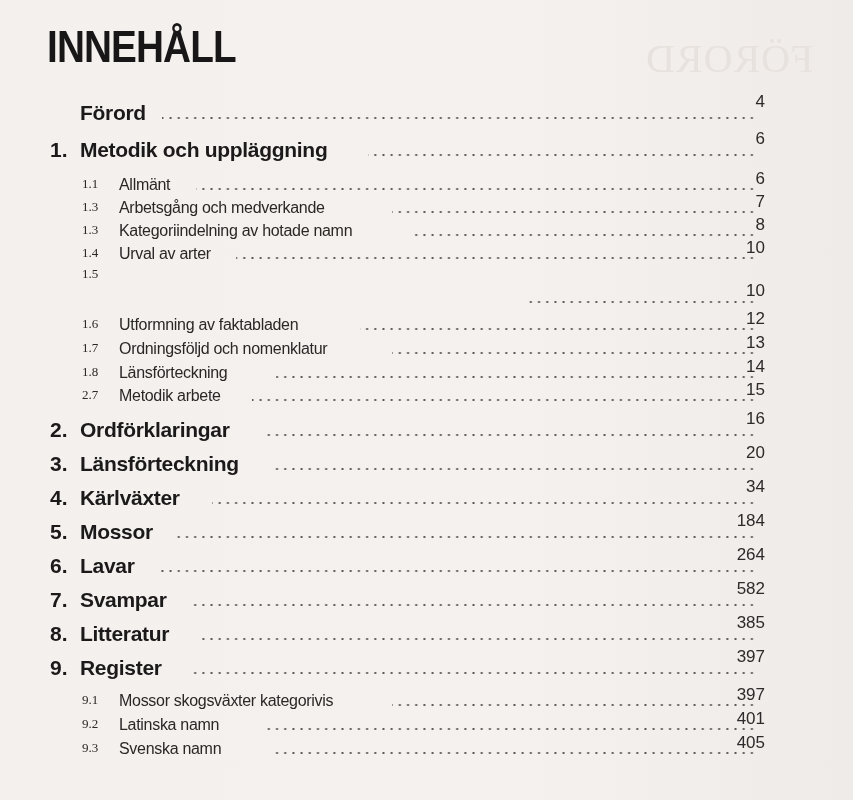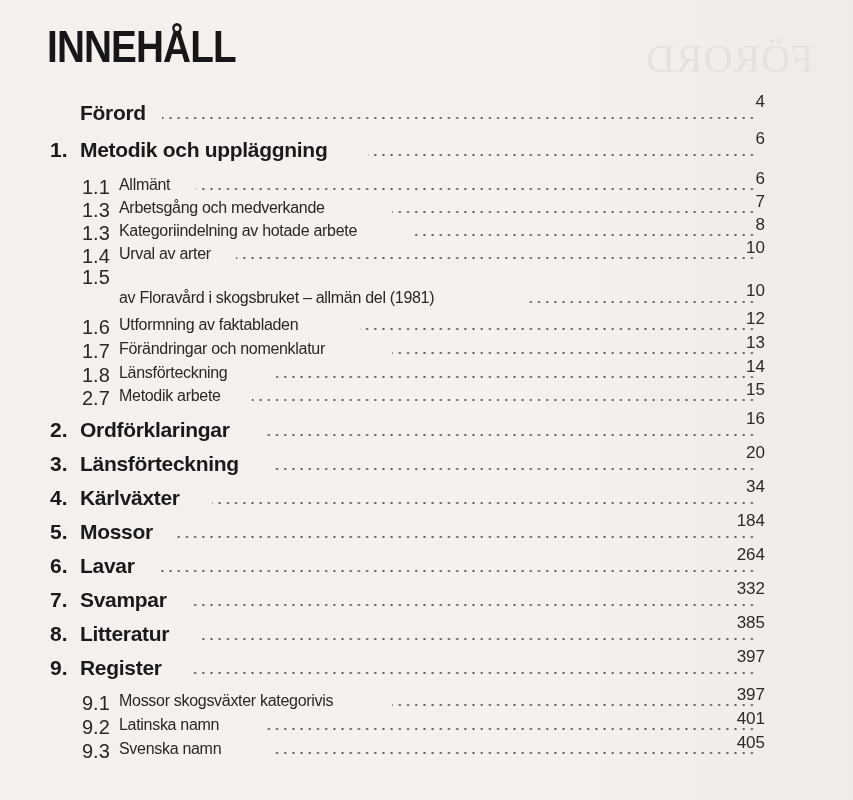--- a/index.html
+++ b/index.html
@@ -74,23 +74,24 @@
     }
     .major .page-num {
       right: 41px;
       top: -9px;
       font-size: 17px;
       color: #2c2a2a;
     }
     
     .minor .num {
       left: 82px;
-      font-size: 20px;
+      font-size: 13px;
       top: 0;
       color: #2a2727;
+      font-family: Liberation Serif, serif;
     }
     .minor .label {
       left: 119px;
       font-size: 16px;
       top: 0;
       letter-spacing: -0.3px;
       color: #2a2727;
     }
     .minor .page-num {
       right: 41px;
@@ -138,49 +139,48 @@
 
   <div class="entry minor" style="top:199px;">
     <span class="num">1.3</span>
     <span class="label">Arbetsgång och medverkande</span>
     <span class="leader" style="left:392px; width:364px; top:12px;"></span>
     <span class="page-num">7</span>
   </div>
 
   <div class="entry minor" style="top:222px;">
     <span class="num">1.3</span>
-    <span class="label">Kategoriindelning av hotade arbete</span>
+    <span class="label">Kategoriindelning av hotade namn</span>
     <span class="leader" style="left:412px; width:344px; top:12px;"></span>
     <span class="page-num">8</span>
   </div>
 
   <div class="entry minor" style="top:245px;">
     <span class="num">1.4</span>
     <span class="label">Urval av arter</span>
     <span class="leader" style="left:236px; width:520px; top:12px;"></span>
     <span class="page-num">10</span>
   </div>
 
   <div class="entry minor" style="top:266px; height:46px;">
     <span class="num">1.5</span>
-    <span class="label" style="top:23px;">av Floravård i skogsbruket – allmän del (1981)</span>
     <span class="leader" style="left:528px; width:228px; top:35px;"></span>
     <span class="page-num" style="top:15px;">10</span>
   </div>
 
   <div class="entry minor" style="top:316px;">
     <span class="num">1.6</span>
     <span class="label">Utformning av faktabladen</span>
     <span class="leader" style="left:360px; width:396px; top:12px;"></span>
     <span class="page-num">12</span>
   </div>
 
   <div class="entry minor" style="top:340px;">
     <span class="num">1.7</span>
-    <span class="label">Förändringar och nomenklatur</span>
+    <span class="label">Ordningsföljd och nomenklatur</span>
     <span class="leader" style="left:392px; width:364px; top:12px;"></span>
     <span class="page-num">13</span>
   </div>
 
   <div class="entry minor" style="top:364px;">
     <span class="num">1.8</span>
     <span class="label">Länsförteckning</span>
     <span class="leader" style="left:276px; width:480px; top:12px;"></span>
     <span class="page-num">14</span>
   </div>
@@ -224,21 +224,21 @@
     <span class="num">6.</span>
     <span class="label">Lavar</span>
     <span class="leader" style="left:158px; width:598px; top:16px;"></span>
     <span class="page-num">264</span>
   </div>
 
   <div class="entry major" style="top:588px;">
     <span class="num">7.</span>
     <span class="label">Svampar</span>
     <span class="leader" style="left:190px; width:566px; top:16px;"></span>
-    <span class="page-num">332</span>
+    <span class="page-num">582</span>
   </div>
 
   <div class="entry major" style="top:622px;">
     <span class="num">8.</span>
     <span class="label">Litteratur</span>
     <span class="leader" style="left:200px; width:556px; top:16px;"></span>
     <span class="page-num">385</span>
   </div>
 
   <div class="entry major" style="top:656px;">

